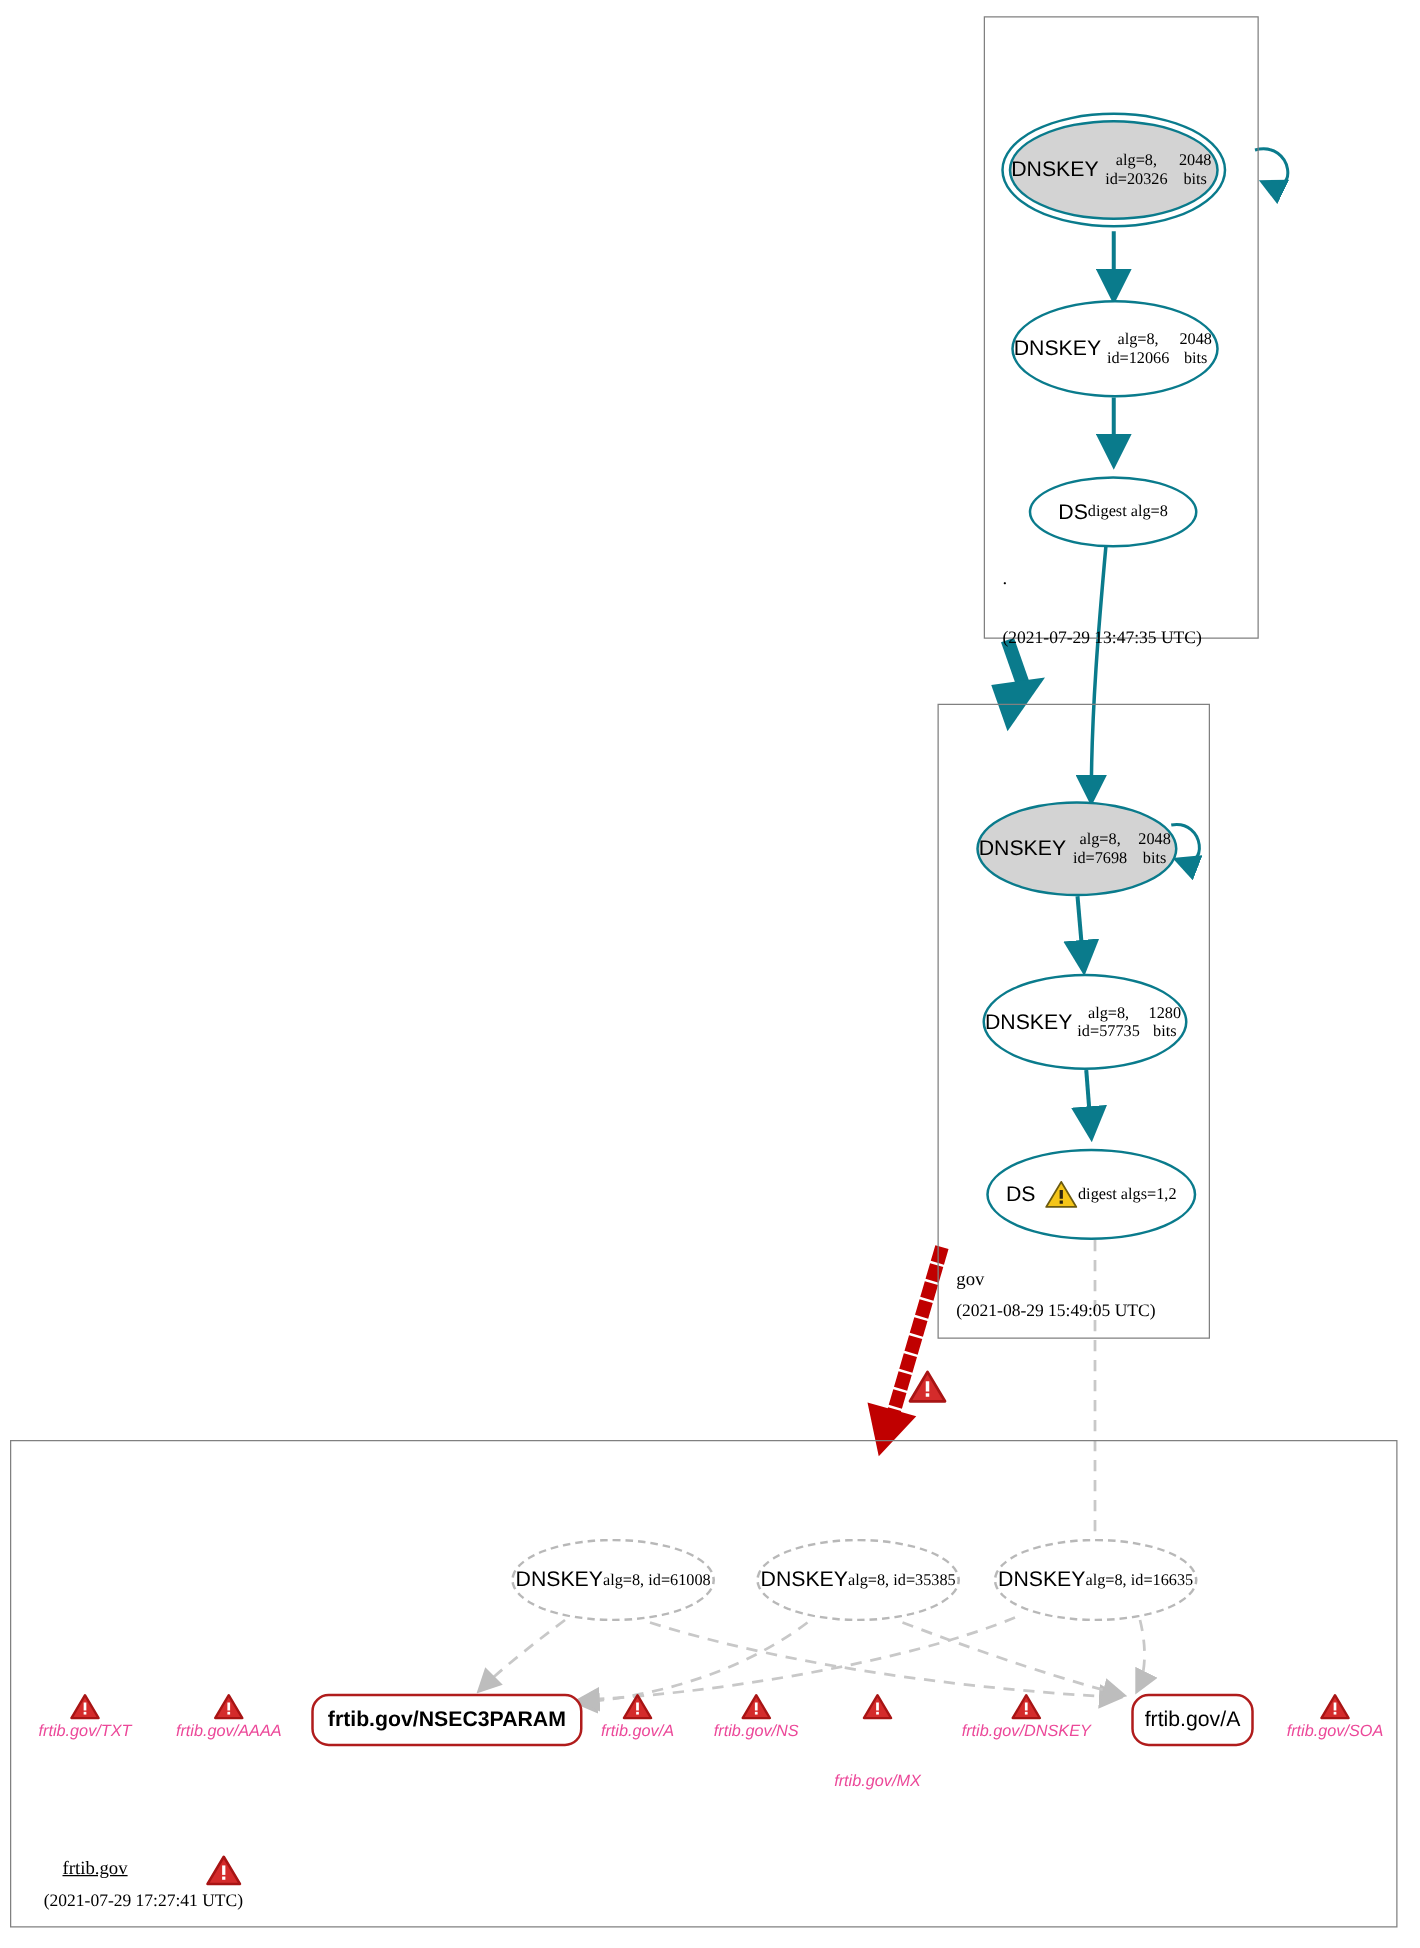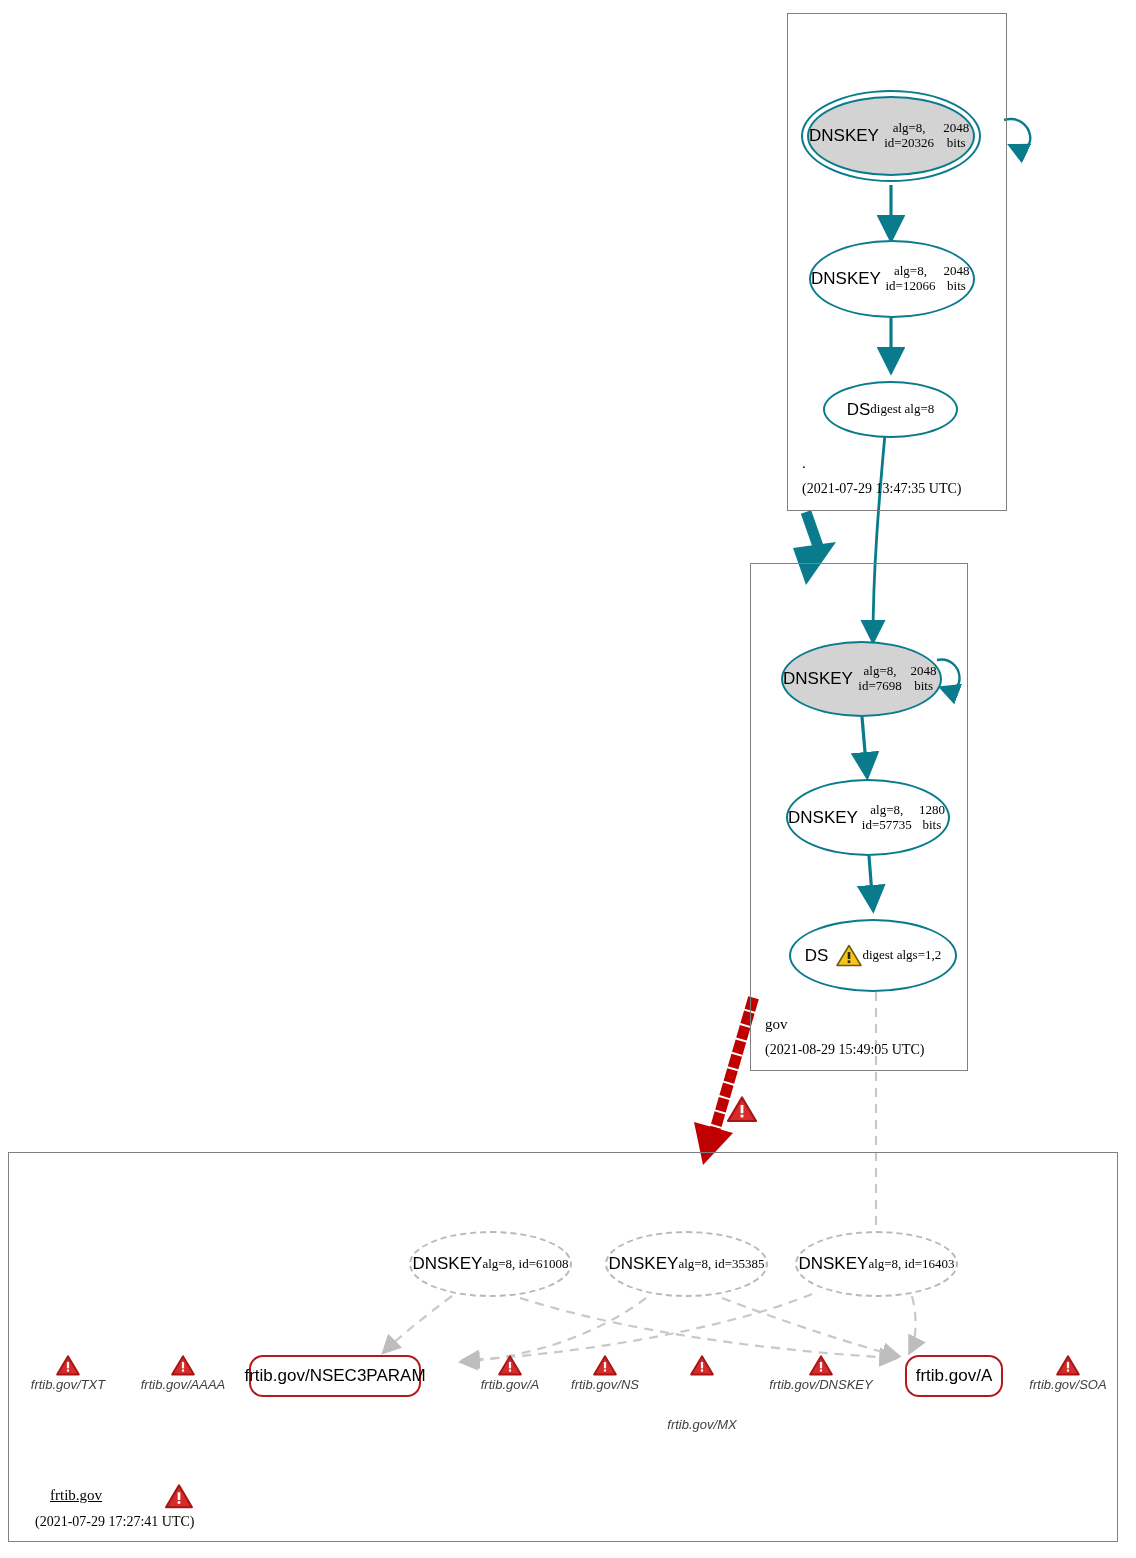--- a/index.html
+++ b/index.html
@@ -94,21 +94,21 @@
     position: absolute;
     display: flex;
     flex-direction: column;
     align-items: center;
     justify-content: flex-start;
   }
   .rrset-bogus .lbl {
     font-family: "Liberation Sans", "DejaVu Sans", sans-serif;
     font-style: italic;
     font-size: 13px;
-    color: #404040;
+    color: #ec4899;
     white-space: nowrap;
     margin-top: 1px;
   }
   .tri-err, .tri-warn {
     display: block;
   }
   .ds-row {
     display: flex;
     align-items: center;
     justify-content: center;
@@ -191,21 +191,21 @@
     <path d="M812,1294 C720,1332 560,1356 464,1360" fill="none" stroke="#c8c8c8" stroke-width="2.2" stroke-dasharray="9,7" marker-end="url(#ah-gray)"></path>
   </g>
 
   <g>
     <path d="M912,1296 C918,1320 916,1340 910,1352" fill="none" stroke="#c8c8c8" stroke-width="2.2" stroke-dasharray="9,7" marker-end="url(#ah-gray)"></path>
   </g>
 </svg>
 
 <div class="zone-box" style="left:787px; top:13px; width:220px; height:498px;"></div>
 <div class="zone-label" style="left:802px; top:455px;">.</div>
-<div class="zone-time" style="left:802px; top:481px;">(2021-07-29 13:47:35 UTC)</div>
+<div class="zone-time" style="left:802px; top:503px;">(2021-07-29 13:47:35 UTC)</div>
 
 <div class="node ellipse ell-secure" style="left:801px; top:90px; width:180px; height:92px; border-width:2px; background:transparent;"></div>
 <div class="node ellipse ell-ksk" style="left:807px; top:96px; width:168px; height:80px;">
   <div class="node-title">DNSKEY</div>
   <div class="node-sub">alg=8, id=20326</div>
   <div class="node-sub">2048 bits</div>
 </div>
 
 <div class="node ellipse ell-secure" style="left:809px; top:240px; width:166px; height:78px;">
   <div class="node-title">DNSKEY</div>
@@ -272,21 +272,21 @@
   <div class="node-sub">alg=8, id=61008</div>
 </div>
 
 <div class="node ellipse ell-insecure" style="left:605px; top:1231px; width:163px; height:66px;">
   <div class="node-title">DNSKEY</div>
   <div class="node-sub">alg=8, id=35385</div>
 </div>
 
 <div class="node ellipse ell-insecure" style="left:795px; top:1231px; width:163px; height:66px;">
   <div class="node-title">DNSKEY</div>
-  <div class="node-sub">alg=8, id=16403</div>
+  <div class="node-sub">alg=8, id=16635</div>
 </div>
 
 <div class="rrset-bogus" style="left:18px; top:1355px; width:100px;">
   <span>
     <svg class="tri-err" width="24" height="21" viewBox="0 0 30 27">
       <path d="M15,1.5 L29,25 L1,25 z" fill="#d42b2b" stroke="#a81414" stroke-width="2.4" stroke-linejoin="round"></path>
       <rect x="13.6" y="9" width="2.8" height="8.2" fill="#ffffff"></rect>
       <rect x="13.6" y="18.6" width="2.8" height="2.8" fill="#ffffff"></rect>
     </svg>
   </span>
@@ -297,21 +297,21 @@
   <span>
     <svg class="tri-err" width="24" height="21" viewBox="0 0 30 27">
       <path d="M15,1.5 L29,25 L1,25 z" fill="#d42b2b" stroke="#a81414" stroke-width="2.4" stroke-linejoin="round"></path>
       <rect x="13.6" y="9" width="2.8" height="8.2" fill="#ffffff"></rect>
       <rect x="13.6" y="18.6" width="2.8" height="2.8" fill="#ffffff"></rect>
     </svg>
   </span>
   <span class="lbl">frtib.gov/AAAA</span>
 </div>
 
-<div class="rrset-box" style="left:249px; top:1355px; width:172px; height:42px;">
+<div class="rrset-box" style="left:249px; top:1355px; width:217px; height:42px;font-weight:bold;">
   <span class="node-title">frtib.gov/NSEC3PARAM</span>
 </div>
 
 <div class="rrset-bogus" style="left:466px; top:1355px; width:88px;">
   <span>
     <svg class="tri-err" width="24" height="21" viewBox="0 0 30 27">
       <path d="M15,1.5 L29,25 L1,25 z" fill="#d42b2b" stroke="#a81414" stroke-width="2.4" stroke-linejoin="round"></path>
       <rect x="13.6" y="9" width="2.8" height="8.2" fill="#ffffff"></rect>
       <rect x="13.6" y="18.6" width="2.8" height="2.8" fill="#ffffff"></rect>
     </svg>

